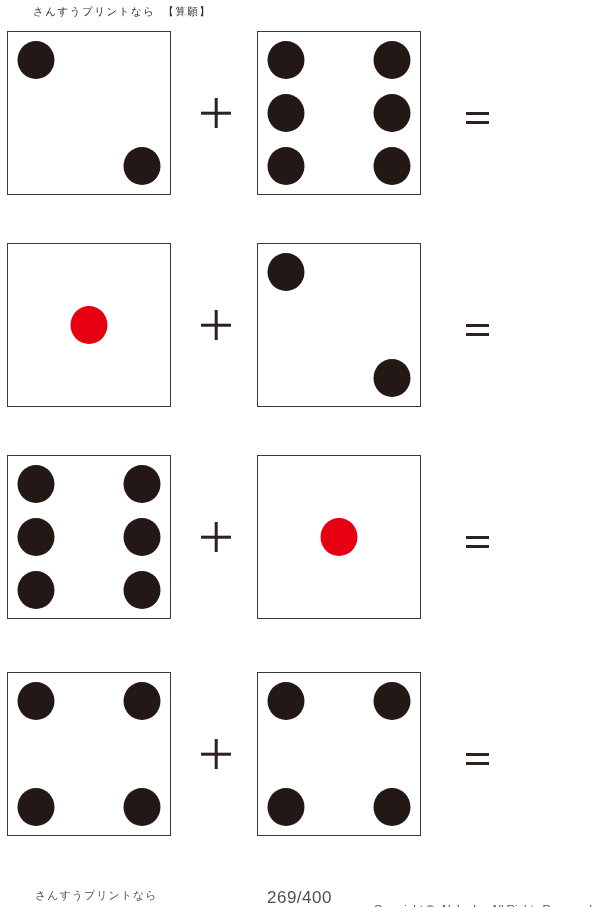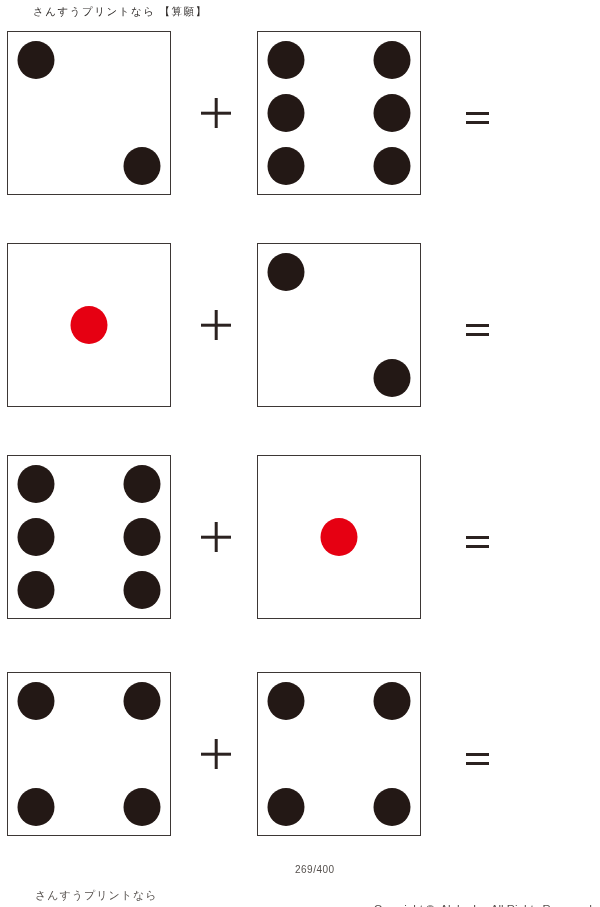--- a/index.html
+++ b/index.html
@@ -13,21 +13,21 @@
     --pip-red: #e60012;
     --die-border: #3d3735;
     --op-color: #2b2220;
     --header-color: #2e2a28;
     --footer-color: #55504d;
   }
   .page { position: absolute; inset: 0; }
 
   .header-title {
     position: absolute; left: 33px; top: 5px;
-    font-family: Liberation Serif, serif;
+    font-family: Liberation Mono, monospace;
     font-size: 10.5px; letter-spacing: 1.5px;
     color: var(--header-color);
     white-space: pre;
   }
 
   .problem-row { position: absolute; left: 0; width: 600px; height: 164px; }
 
   .die {
     position: absolute; top: 0;
     width: 164px; height: 164px;
@@ -73,24 +73,23 @@
     width: 23px; transform: translateY(5px);
   }
   .eq i { display: block; height: 2.8px; background: var(--op-color); }
 
   .footer-left {
     position: absolute; left: 35px; top: 888px;
     font-size: 11px; color: var(--footer-color);
     letter-spacing: 1px; white-space: pre;
   }
   .footer-center {
-    position: absolute; left: 267px; top: 864px;
-    font-size: 10px; color: var(--footer-color);
+    position: absolute; left: 267px; top: 888px;
+    font-size: 17px; color: var(--footer-color);
     letter-spacing: 0.5px;
-    margin-left: 28px;
   }
   .footer-right {
     position: absolute; right: 5px; top: 874px;
     text-align: right;
     font-size: 11.5px; line-height: 14px;
     color: var(--footer-color);
     white-space: pre;
   }
 </style>
 </head>

